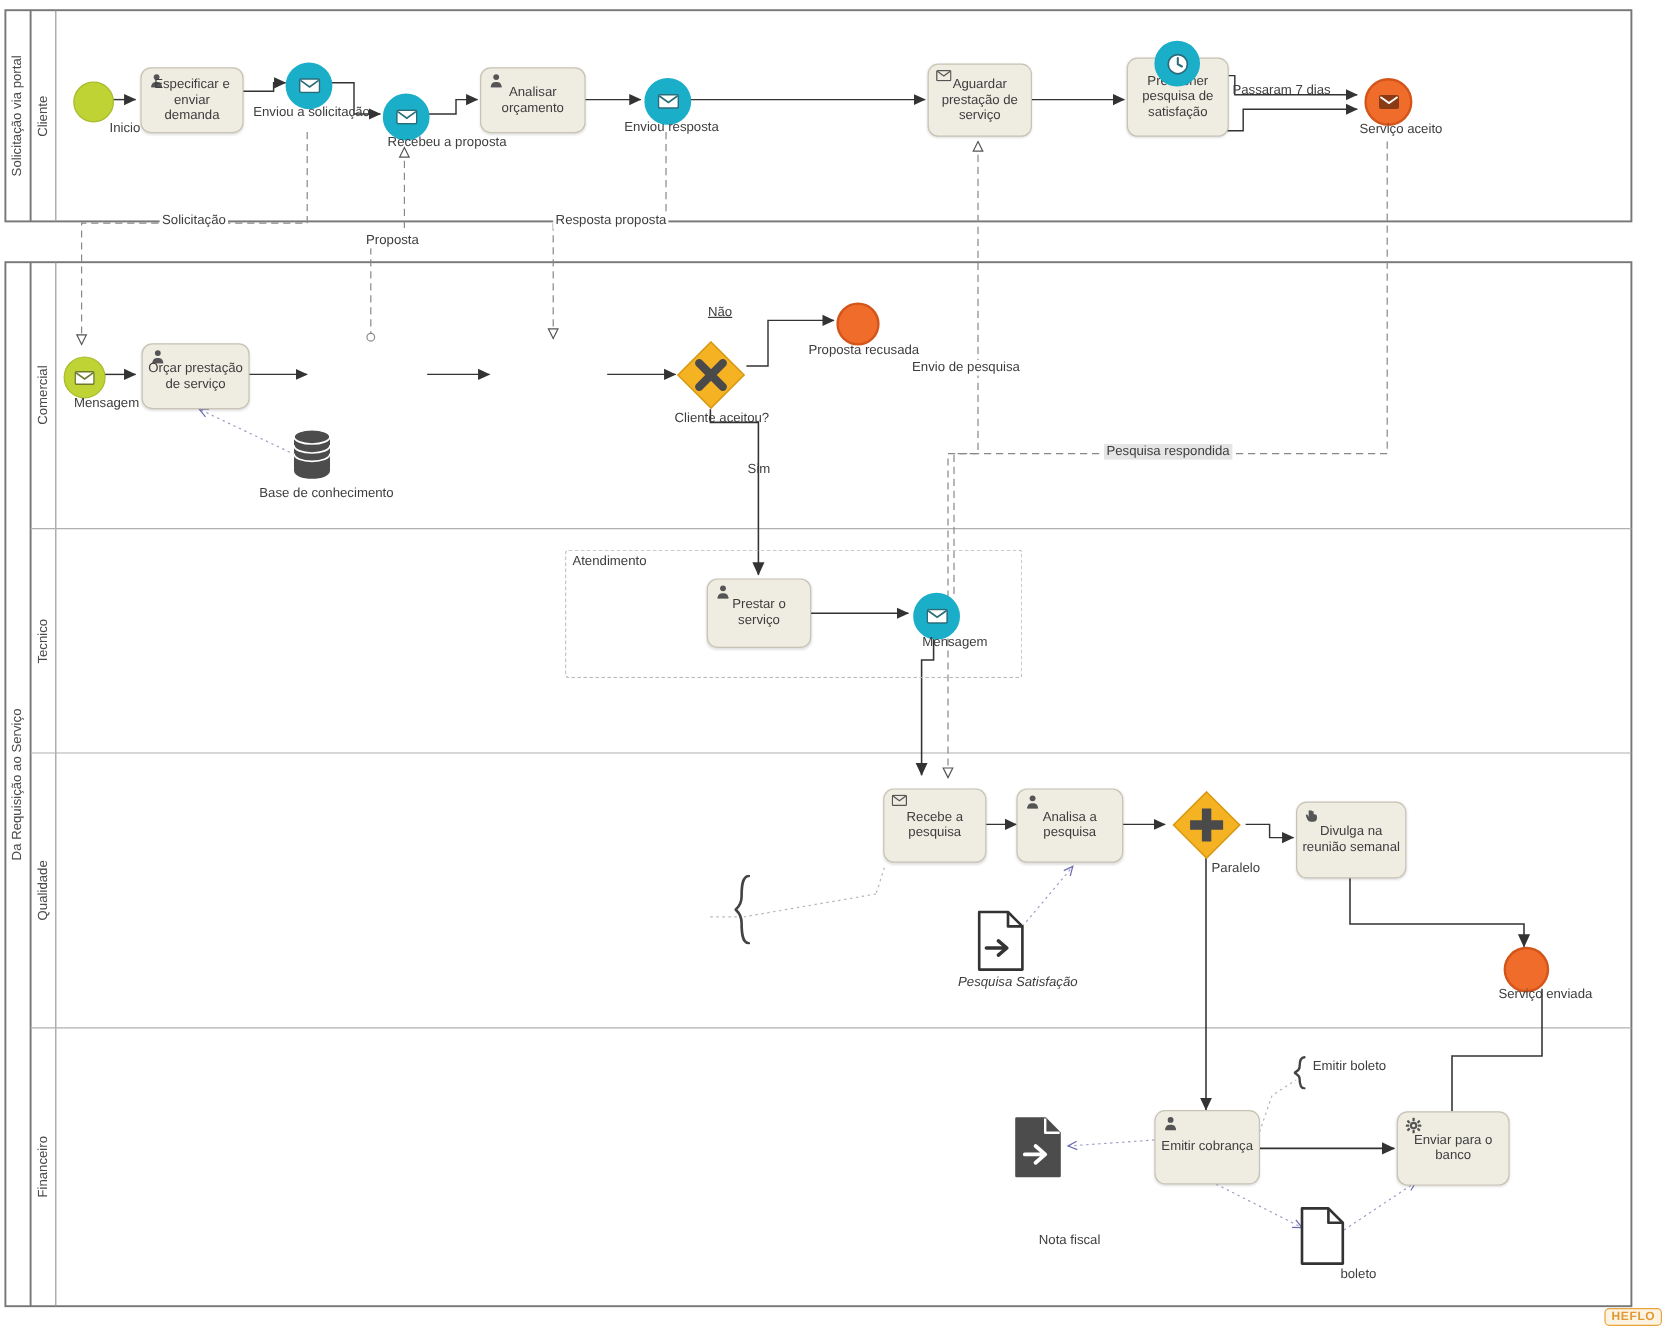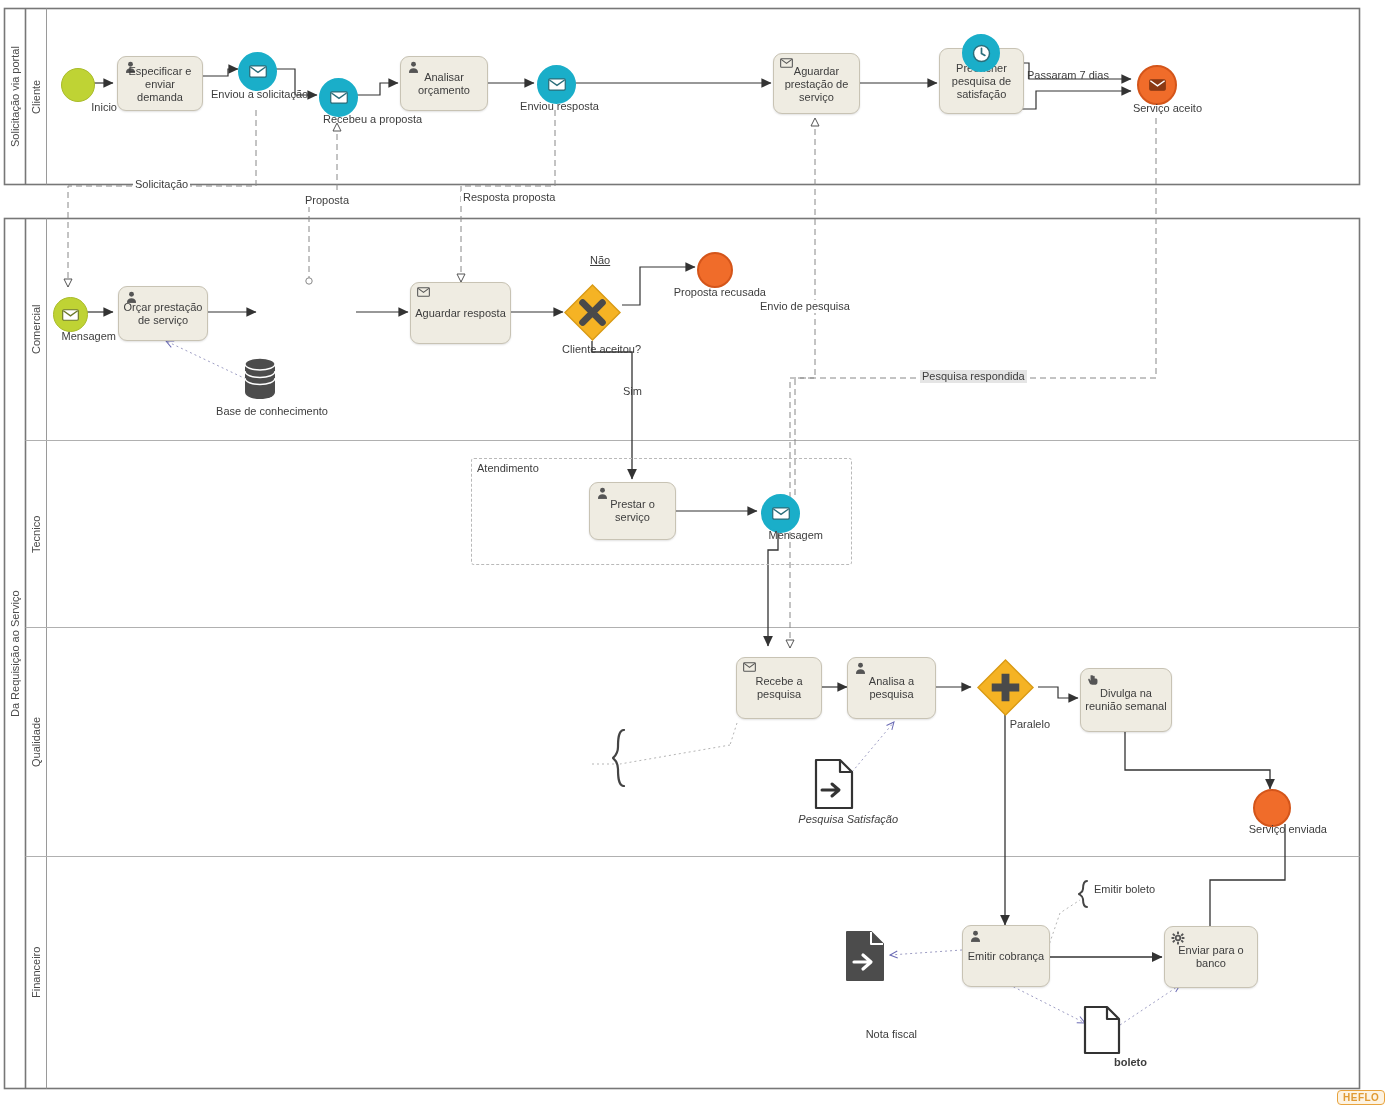--- a/index.html
+++ b/index.html
@@ -209,21 +209,21 @@
   <div class="ev" style="left:1137px;top:65px;width:36px;height:36px;background:#f06c2a;border:2.5px solid #d4551a;">
     <svg width="17" height="12" viewBox="0 0 20 14">
         <rect x="0.8" y="0.8" width="18.4" height="12.4" rx="1.4" fill="#8a3a14" stroke="#8a3a14" stroke-width="1.2"></rect>
         <path d="M1.6,2 L10,8 L18.4,2" fill="none" stroke="#fff" stroke-width="1.8"></path>
       </svg>
   </div>
   <div class="lbl c" style="left:1108px;top:102px;width:94px;">Serviço aceito</div>
 
   <div class="lbl" style="left:133px;top:178px;background:#fff;padding:0 2px;">Solicitação</div>
   <div class="lbl" style="left:303px;top:194px;background:#fff;padding:0 2px;">Proposta</div>
-  <div class="lbl" style="left:461px;top:178px;background:#fff;padding:0 2px;margin-top:13px;">Resposta proposta</div>
+  <div class="lbl" style="left:461px;top:178px;background:#fff;padding:0 2px;">Resposta proposta</div>
   <div class="lbl" style="left:758px;top:300px;background:#fff;padding:0 2px;">Envio de pesquisa</div>
   <div class="lbl" style="left:920px;top:370px;background:#e5e5e5;padding:0 2px;">Pesquisa respondida</div>
 
   <div class="ev" style="left:53px;top:297px;width:33px;height:33px;background:#bfd334;border:1.5px solid #a9bb2a;">
     <svg width="17" height="12" viewBox="0 0 20 14">
         <rect x="0.8" y="0.8" width="18.4" height="12.4" rx="1.4" fill="#fff" stroke="#6d7a2a" stroke-width="1.4"></rect>
         <path d="M1.6,2 L10,8 L18.4,2" fill="none" stroke="#6d7a2a" stroke-width="1.6"></path>
       </svg>
   </div>
   <div class="lbl c" style="left:24px;top:330px;width:92px;">Mensagem</div>
@@ -234,29 +234,20 @@
           <circle cx="8" cy="4" r="3" fill="#555"></circle>
           <path d="M2.5,14 C2.5,10.4 5,9 8,9 C11,9 13.5,10.4 13.5,14 Z" fill="#555"></path>
           <rect x="2.5" y="13" width="11" height="1.6" fill="#555"></rect>
         </svg>
     </span>
     <div class="tt">Orçar prestação
 de serviço</div>
   </div>
 
 
-  <div class="task" style="left:410px;top:282px;width:99px;height:60px;">
-    <span class="ic">
-      <svg width="13" height="10" viewBox="0 0 16 12">
-          <rect x="0.8" y="0.8" width="14.4" height="10.4" rx="1" fill="none" stroke="#555" stroke-width="1.3"></rect>
-          <path d="M1.4,1.6 L8,6.4 L14.6,1.6" fill="none" stroke="#555" stroke-width="1.3"></path>
-        </svg>
-    </span>
-    <div class="tt">Aguardar resposta</div>
-  </div>
 
   <div class="gw" style="left:563px;top:283px;width:59px;height:59px;">
     <svg width="59" height="59" viewBox="0 0 60 60">
       <path d="M30,2 L58,30 L30,58 L2,30 Z" fill="#f5b324" stroke="#d99a14" stroke-width="1.4"></path>
       <path d="M20,20 L40,40 M40,20 L20,40" stroke="#4a4a4a" stroke-width="7" stroke-linecap="round"></path>
     </svg>
   </div>
   <div class="lbl c" style="left:545px;top:343px;width:96px;">Cliente aceitou?</div>
   <div class="lbl" style="left:590px;top:254px;text-decoration:underline;">Não</div>
   <div class="lbl" style="left:623px;top:385px;">Sim</div>
@@ -390,21 +381,21 @@
     </svg>
   </div>
   <div class="lbl c" style="left:813px;top:984px;width:104px;margin-top:44px;">Nota fiscal</div>
 
   <div class="dataobj" style="left:1083px;top:1005px;width:38px;height:50px;">
     <svg width="38" height="50" viewBox="0 0 38 50">
       <path d="M2,2 L24,2 L36,14 L36,48 L2,48 Z" fill="#fff" stroke="#333" stroke-width="2.2" stroke-linejoin="round"></path>
       <path d="M24,2 L24,14 L36,14" fill="none" stroke="#333" stroke-width="2.2" stroke-linejoin="round"></path>
     </svg>
   </div>
-  <div class="lbl c" style="left:1057px;top:1056px;width:90px;font-weight:bold;">boleto</div>
+  <div class="lbl c" style="left:1057px;top:1056px;width:90px;">boleto</div>
 
   <div class="annot" style="left:1078px;top:880px;width:12px;height:28px;">
     <svg width="12" height="28" viewBox="0 0 12 28">
         <path d="M9,1 C5,1 5,6 5,9 C5,12 2,13 1,14 C2,15 5,16 5,19 C5,22 5,27 9,27" fill="none" stroke="#444" stroke-width="2" stroke-linecap="round"></path>
       </svg>
   </div>
   <div class="lbl" style="left:1094px;top:883px;">Emitir boleto</div>
 
   <div class="hef" style="left:1337px;top:1090px;">HEFLO</div>
 

